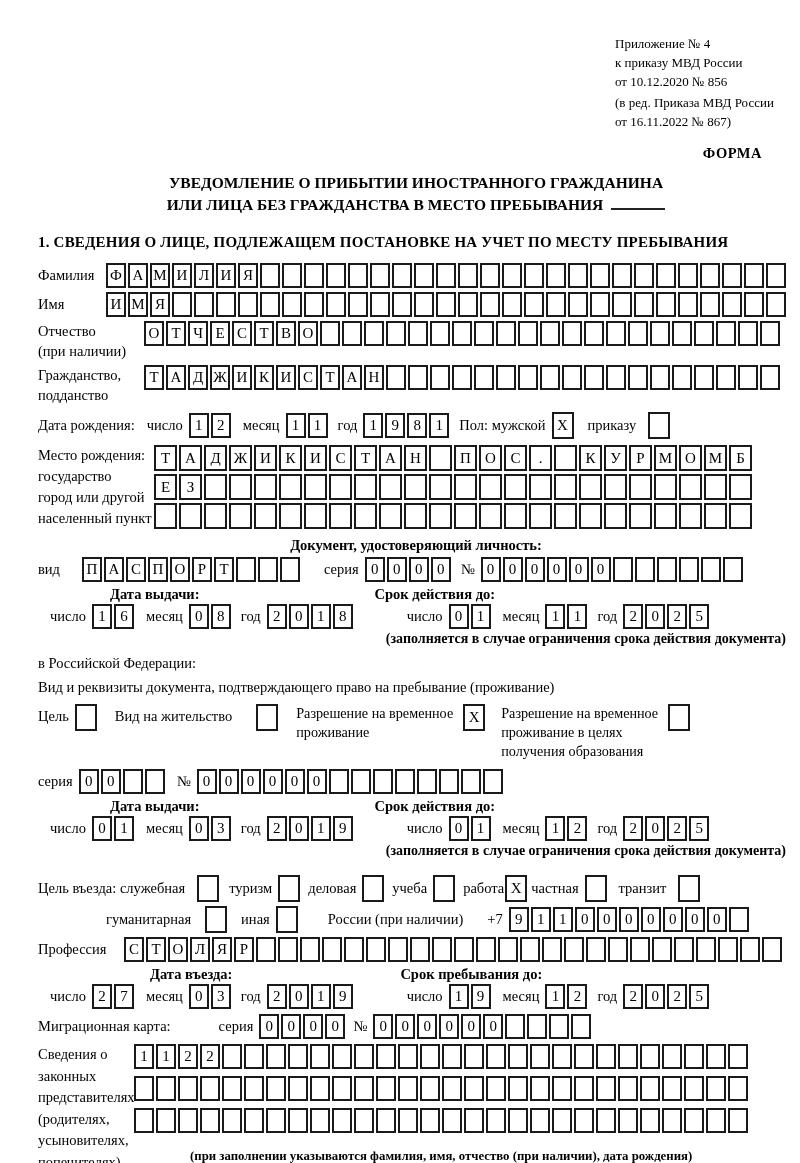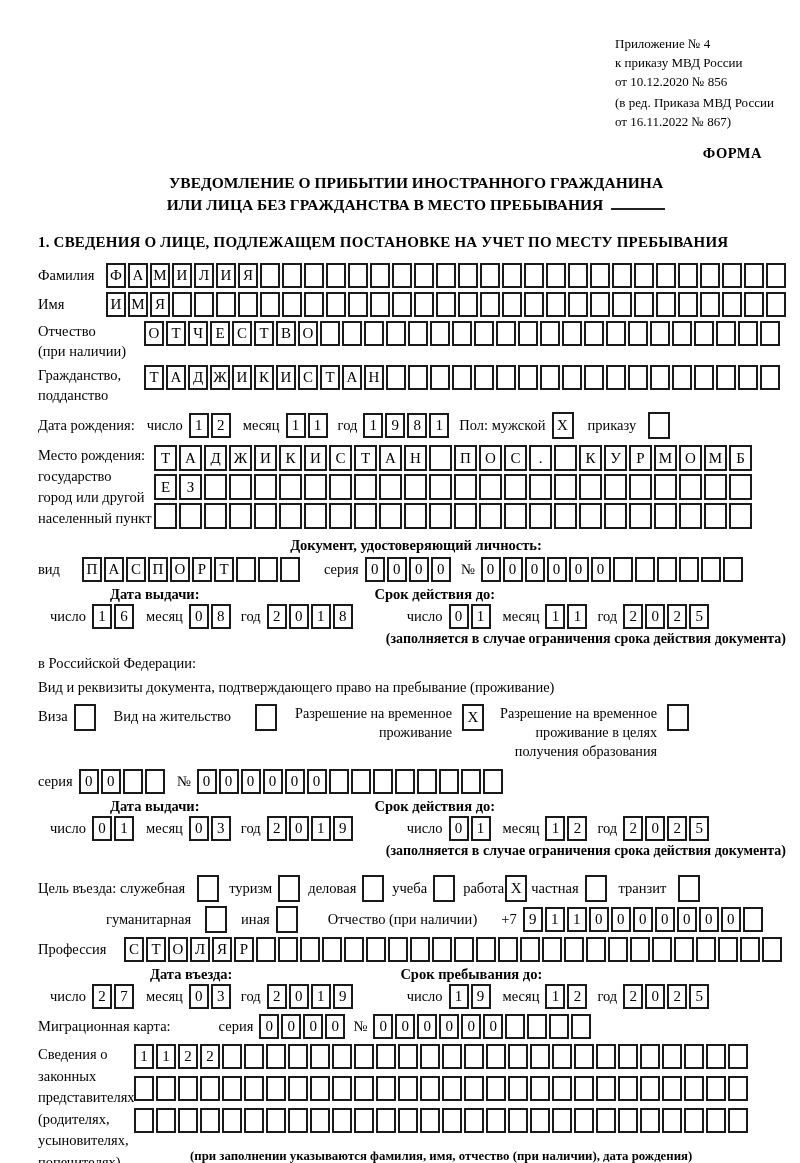--- a/index.html
+++ b/index.html
@@ -22,21 +22,21 @@
   .cell{
     box-sizing:border-box;width:20px;height:25px;border:2px solid #1a1a1a;margin-right:2px;
     display:flex;align-items:center;justify-content:center;font-size:15px;flex:none;background:#fff;
   }
   .wide .cell{width:23px;height:26px;}
   .cb .cell{width:22px;height:27px;}
   .stack .cells{margin-bottom:3px;}
   .bold{font-weight:bold;}
   .chead{font-weight:bold;text-align:center;font-size:14.5px;margin:2px 0 3px 0;}
   .note{font-weight:bold;font-size:14px;text-align:right;padding-right:8px;margin:-2px 0 4px 0;}
-  .cbcol{flex:none;text-align:right;line-height:19px;font-size:14.2px;}
+  .cbcol{flex:none;text-align:left;line-height:19px;font-size:14.2px;}
 </style>
 </head>
 <body>
 
 <div class="page">
 
   <div class="annex">
     <div>Приложение № 4</div>
     <div>к приказу МВД России</div>
     <div>от 10.12.2020 № 856</div>
@@ -404,21 +404,21 @@
   </div>
 
   <div class="note">(заполняется в случае ограничения срока действия документа)</div>
 
   <div style="line-height:24px;margin-top:2px">
     <div>в Российской Федерации:</div>
     <div>Вид и реквизиты документа, подтверждающего право на пребывание (проживание)</div>
   </div>
 
   <div class="row top" style="margin-top:5px">
-    <span class="lb" style="margin-top:4px">Виза</span>
+    <span class="lb" style="margin-top:4px">Цель</span>
     <span class="cells cb">
         <span class="cell"></span>
       </span>
     <span class="lb" style="margin-left:16px;margin-top:4px">Вид на жительство</span>
     <span class="cells cb" style="margin-left:18px">
         <span class="cell"></span>
       </span>
     <span class="cbcol" style="margin-left:16px">
       <div>Разрешение на временное</div>
       <div>проживание</div>
@@ -540,21 +540,21 @@
 
   <div class="row">
     <span class="lb" style="margin-left:68px">гуманитарная</span>
     <span class="cells cb" style="margin-left:8px">
         <span class="cell"></span>
       </span>
     <span class="lb" style="margin-left:12px">иная</span>
     <span class="cells cb">
         <span class="cell"></span>
       </span>
-    <span class="lb" style="margin-left:28px">Отчество (при наличии)</span>
+    <span class="lb" style="margin-left:28px">России (при наличии)</span>
     <span class="lb" style="margin-left:18px">+7</span>
     <span class="cells">
         <span class="cell">9</span>
         <span class="cell">1</span>
         <span class="cell">1</span>
         <span class="cell">0</span>
         <span class="cell">0</span>
         <span class="cell">0</span>
         <span class="cell">0</span>
         <span class="cell">0</span>

